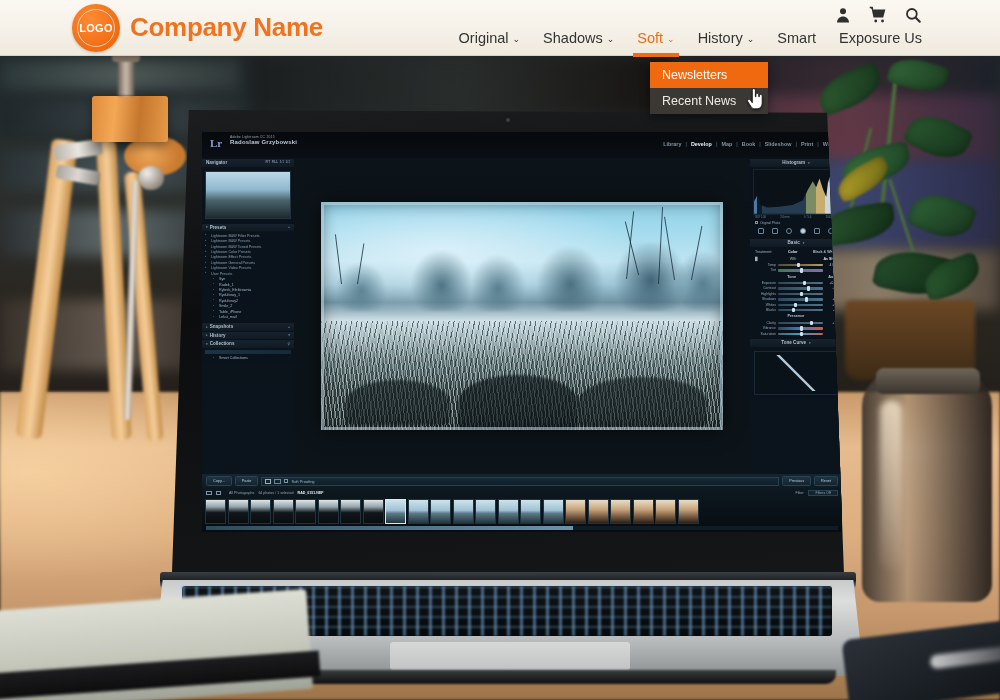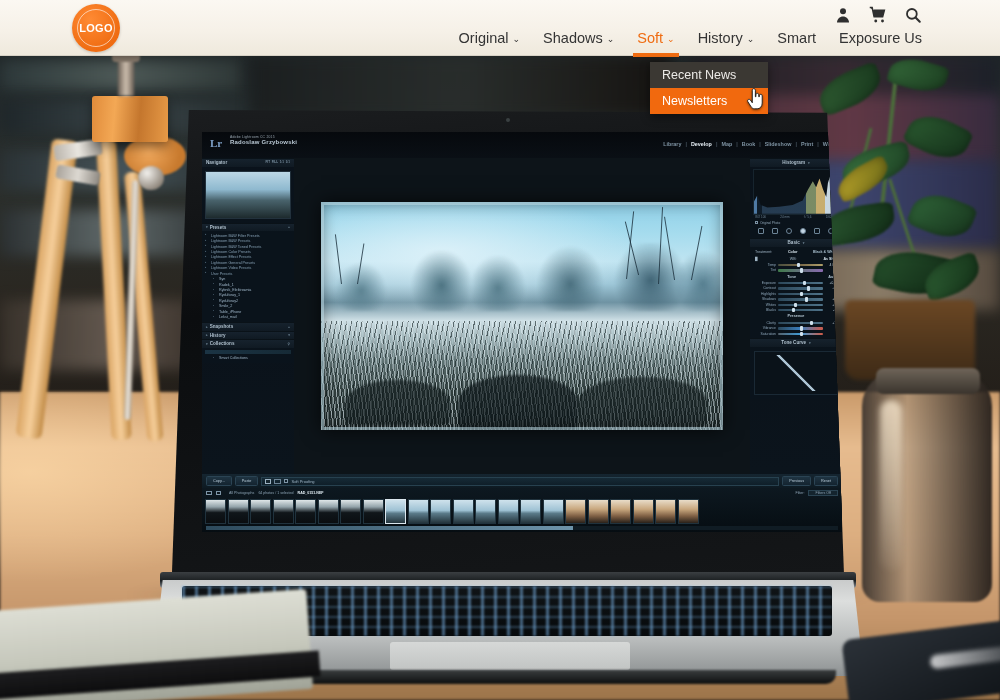--- a/index.html
+++ b/index.html
@@ -686,20 +686,21 @@
   <div class="phone-hl"></div>
 </div>
 
 <header id="site-header">
 
   <a class="brand">
     <span class="logo-mark">
       <span>LOGO</span>
     </span>
     <span class="brand-text">
+      <span class="brand-name">Company Name</span>
     </span>
   </a>
 
   <div class="util-icons">
     <svg class="ic" viewBox="0 0 24 24">
       <circle cx="12" cy="7" r="4"></circle>
         <path d="M4 22c0-4.4 3.6-8 8-8s8 3.6 8 8z"></path>
     </svg>
     <svg class="ic" viewBox="0 0 24 24">
       <path d="M1 2h3.2l2.6 12.2h11.4l2.3-8.6H6.4"></path>
@@ -733,19 +734,19 @@
     <span class="nav-item">
       <span>Smart</span>
     </span>
     <span class="nav-item">
       <span>Exposure Us</span>
     </span>
   </nav>
 </header>
 
 <div class="dropdown">
+  <div class="dd-item hl">Newsletters</div>
   <div class="dd-item">Recent News</div>
-  <div class="dd-item hl">Newsletters</div>
 </div>
 
 <svg class="cursor" viewBox="0 0 20 24">
   <path d="M7 2.2c0-1 .8-1.7 1.7-1.7s1.7.8 1.7 1.7v7.3h.6V7.3c0-.9.8-1.6 1.6-1.6s1.6.7 1.6 1.6v2.2h.6V8.4c0-.9.7-1.6 1.6-1.6s1.6.7 1.6 1.6v8.1c0 3.8-2.4 6.4-5.6 6.4H9.6c-2 0-3.1-1.1-4.2-2.7L2 14.9c-.5-.8-.2-1.8.6-2.3.8-.4 1.8-.2 2.3.5L7 16.2V2.2z" fill="#ffffff" stroke="#1a1a1a" stroke-width="1"></path>
 </svg>
 
 </body></html>

